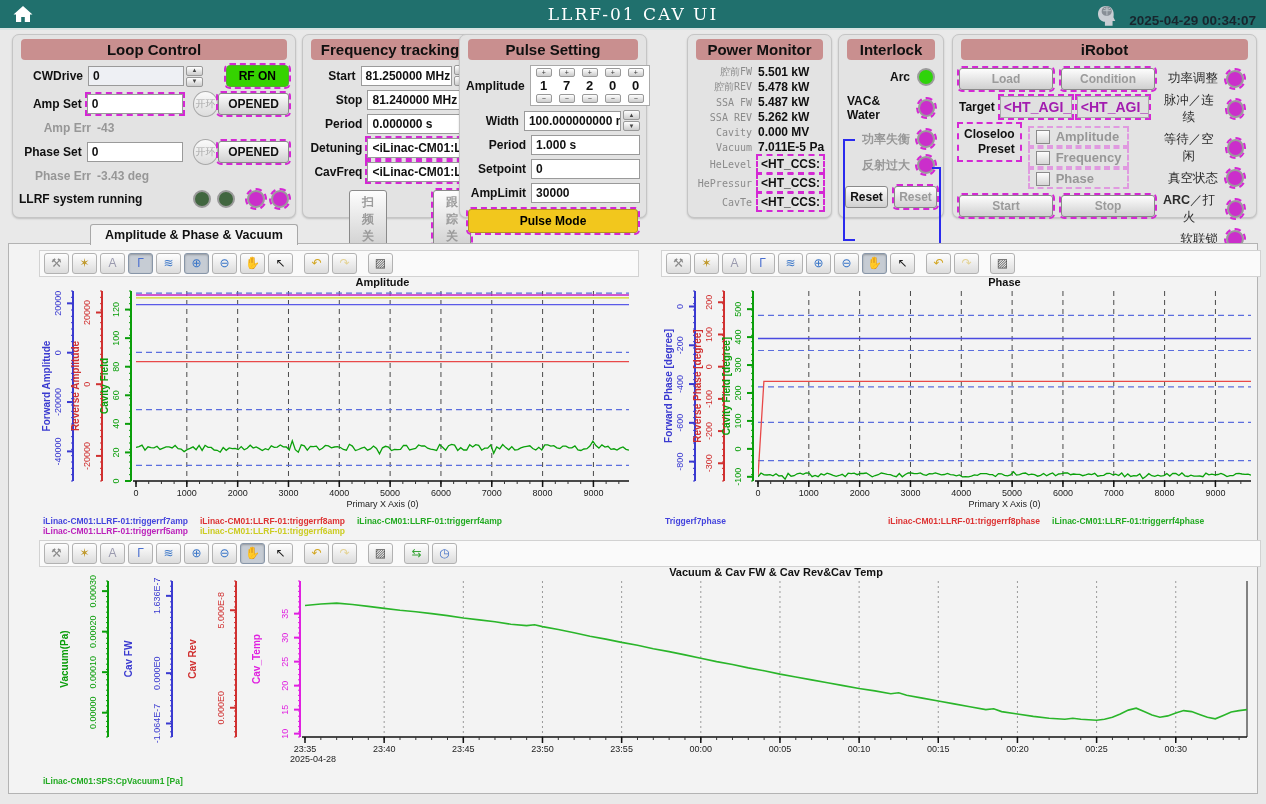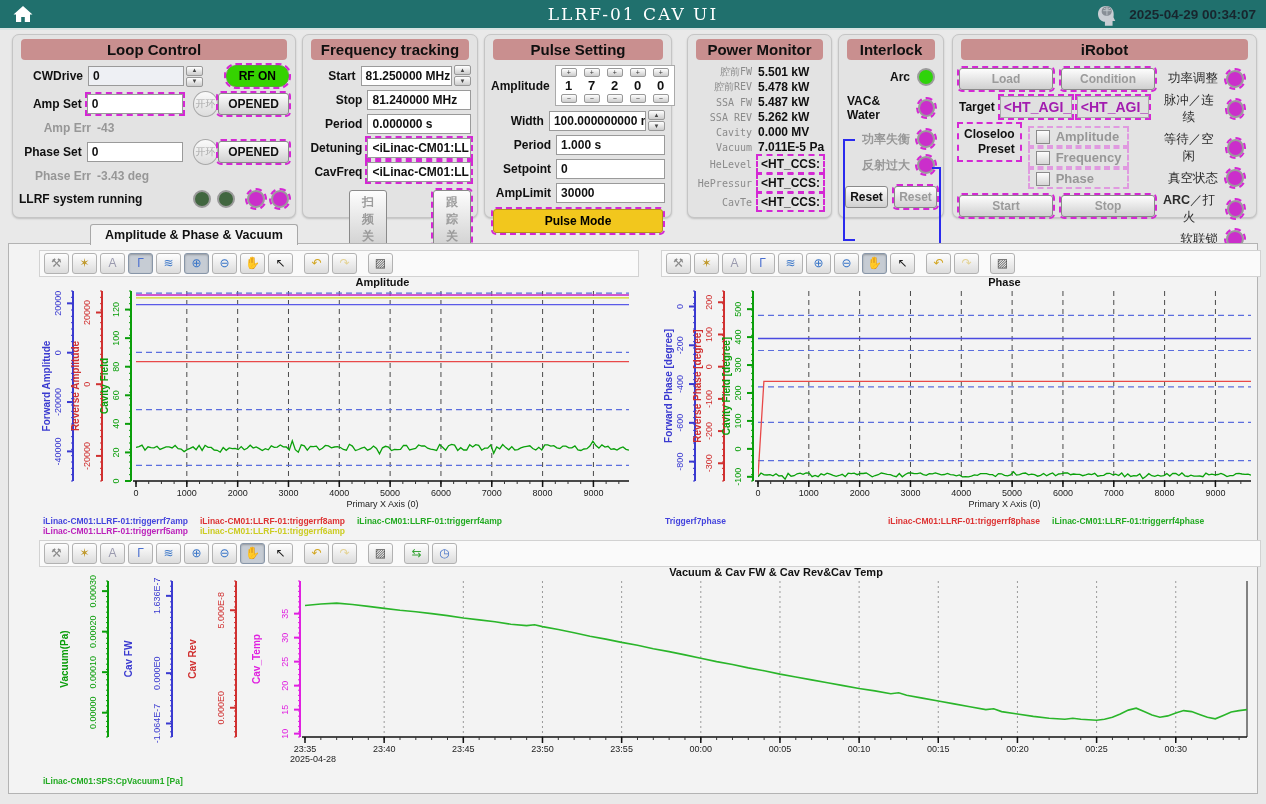--- a/index.html
+++ b/index.html
@@ -1,42 +1,42 @@
 <!DOCTYPE html>
 <html><head>
 <meta charset="utf-8">
 <style>
   html,body{margin:0;padding:0;background:#e9e9e9;font-family:"Liberation Sans",sans-serif;}
   .screen{width:1266px;height:804px;overflow:hidden;background:#e9e9e9;position:relative;}
   
   .topbar{height:30px;background:#20706d;position:relative;display:flex;align-items:center;padding:0 10px;box-sizing:border-box;border-bottom:2px solid #d7e4e2;}
   .home-btn{width:30px;height:26px;background:none;border:none;cursor:pointer;padding:0;}
   .topbar-title{position:absolute;left:0;right:0;text-align:center;color:#fff;font-family:"DejaVu Serif",serif;font-size:17px;letter-spacing:2px;}
-  .topbar-right{margin-left:auto;display:flex;align-items:center;gap:8px;}
+  .topbar-right{margin-left:auto;display:flex;align-items:flex-end;gap:8px;}
   .clock{font-weight:bold;font-size:13.5px;color:#18262e;}
   
   .panels{position:relative;height:190px;}
   .panel{position:absolute;top:4px;bottom:2px;background:#e3e3e3;border:1px solid #c5c5c5;border-radius:7px;box-shadow:0 1px 2px rgba(0,0,0,.18);padding:3px 6px;box-sizing:border-box;}
   .panel-header{background:#c98f8f;border-radius:4px;text-align:center;font-weight:bold;font-size:15px;color:#101010;padding:2px 0;margin:1px 2px 5px;}
   .row{display:flex;align-items:center;margin:4px 0;}
   .lbl{font-weight:bold;font-size:12px;color:#101010;}
   .glbl{color:#979797;font-weight:bold;font-size:12px;}
   .ibox{background:#fff;border:1px solid #9a9a9a;font-weight:bold;font-size:12px;color:#111;padding:2px 4px;box-sizing:border-box;white-space:nowrap;overflow:hidden;}
   .alarm{outline:2px dashed #d428d4;}
   .btn{background:linear-gradient(#fdfdfd,#d0d0d0);border:1px solid #8a8a8a;border-radius:3px;font-weight:bold;font-size:12px;color:#111;padding:3px 8px;cursor:pointer;}
   .btn.dis{color:#9b9b9b;}
   .led{width:18px;height:18px;border-radius:50%;border:2px solid #9b9b9b;box-sizing:border-box;display:inline-block;}
   .led.green{background:#2fd30a;}
   .led.darkgreen{background:#41663f;}
   .led.magenta{background:#cb2ecb;}
   .spincol{display:flex;flex-direction:column;gap:1px;margin-left:2px;}
   .spinbtn{width:17px;height:10px;font-size:6px;line-height:7px;text-align:center;border:1px solid #999;border-radius:2px;background:linear-gradient(#fff,#ccc);padding:0;color:#444;cursor:pointer;}
   
   .lc-lbl{width:64px;text-align:right;margin-right:5px;}
-  .rf-on{margin-left:auto;background:#35d300;border:1px solid #55aa33;border-radius:10px;font-weight:bold;font-size:12px;padding:3px 12px;cursor:pointer;}
+  .rf-on{margin-left:auto;background:#35d300;border:1px solid #55aa33;border-radius:4px;font-weight:bold;font-size:12px;padding:3px 12px;cursor:pointer;}
   .opened{margin-left:auto;width:72px;text-align:center;}
   .circle-btn{width:26px;height:26px;border-radius:50%;border:1px solid #a8a8a8;background:linear-gradient(#fafafa,#ddd);color:#aaa;font-size:10px;margin-left:10px;padding:0;cursor:pointer;}
   .err-row{margin:2px 0 2px 8px;}
   .err-lbl{width:64px;text-align:right;margin-right:6px;}
   
   .ft-lbl{width:56px;text-align:right;margin-right:5px;}
   .ft-input{width:108px;}
   .ft-btns{display:flex;gap:6px;margin-top:8px;}
   .ft-btns .btn{flex:1;margin-left:40px;}
   
@@ -184,21 +184,21 @@
             <span class="lbl ft-lbl">CavFreq</span>
             <div class="ibox ft-input alarm">&lt;iLinac-CM01:LL</div>
           </div>
         </div>
       <div class="ft-btns" id="ft-btns">
           <button class="btn dis">扫频关</button>
           <button class="btn dis alarm">跟踪关</button>
         </div>
     </section>
 
-    <section class="panel" style="left:484px;width:188px;">
+    <section class="panel" style="left:459px;width:188px;">
       <div class="panel-header">Pulse Setting</div>
       <div class="row">
         <span class="lbl ps-lbl">Amplitude</span>
         <div class="digits" id="ps-digits">
             <span class="digit-col">
               <button class="digit-btn">+</button>
               <span class="digit-val">1</span>
               <button class="digit-btn">−</button>
             </span>
             <span class="digit-col">

